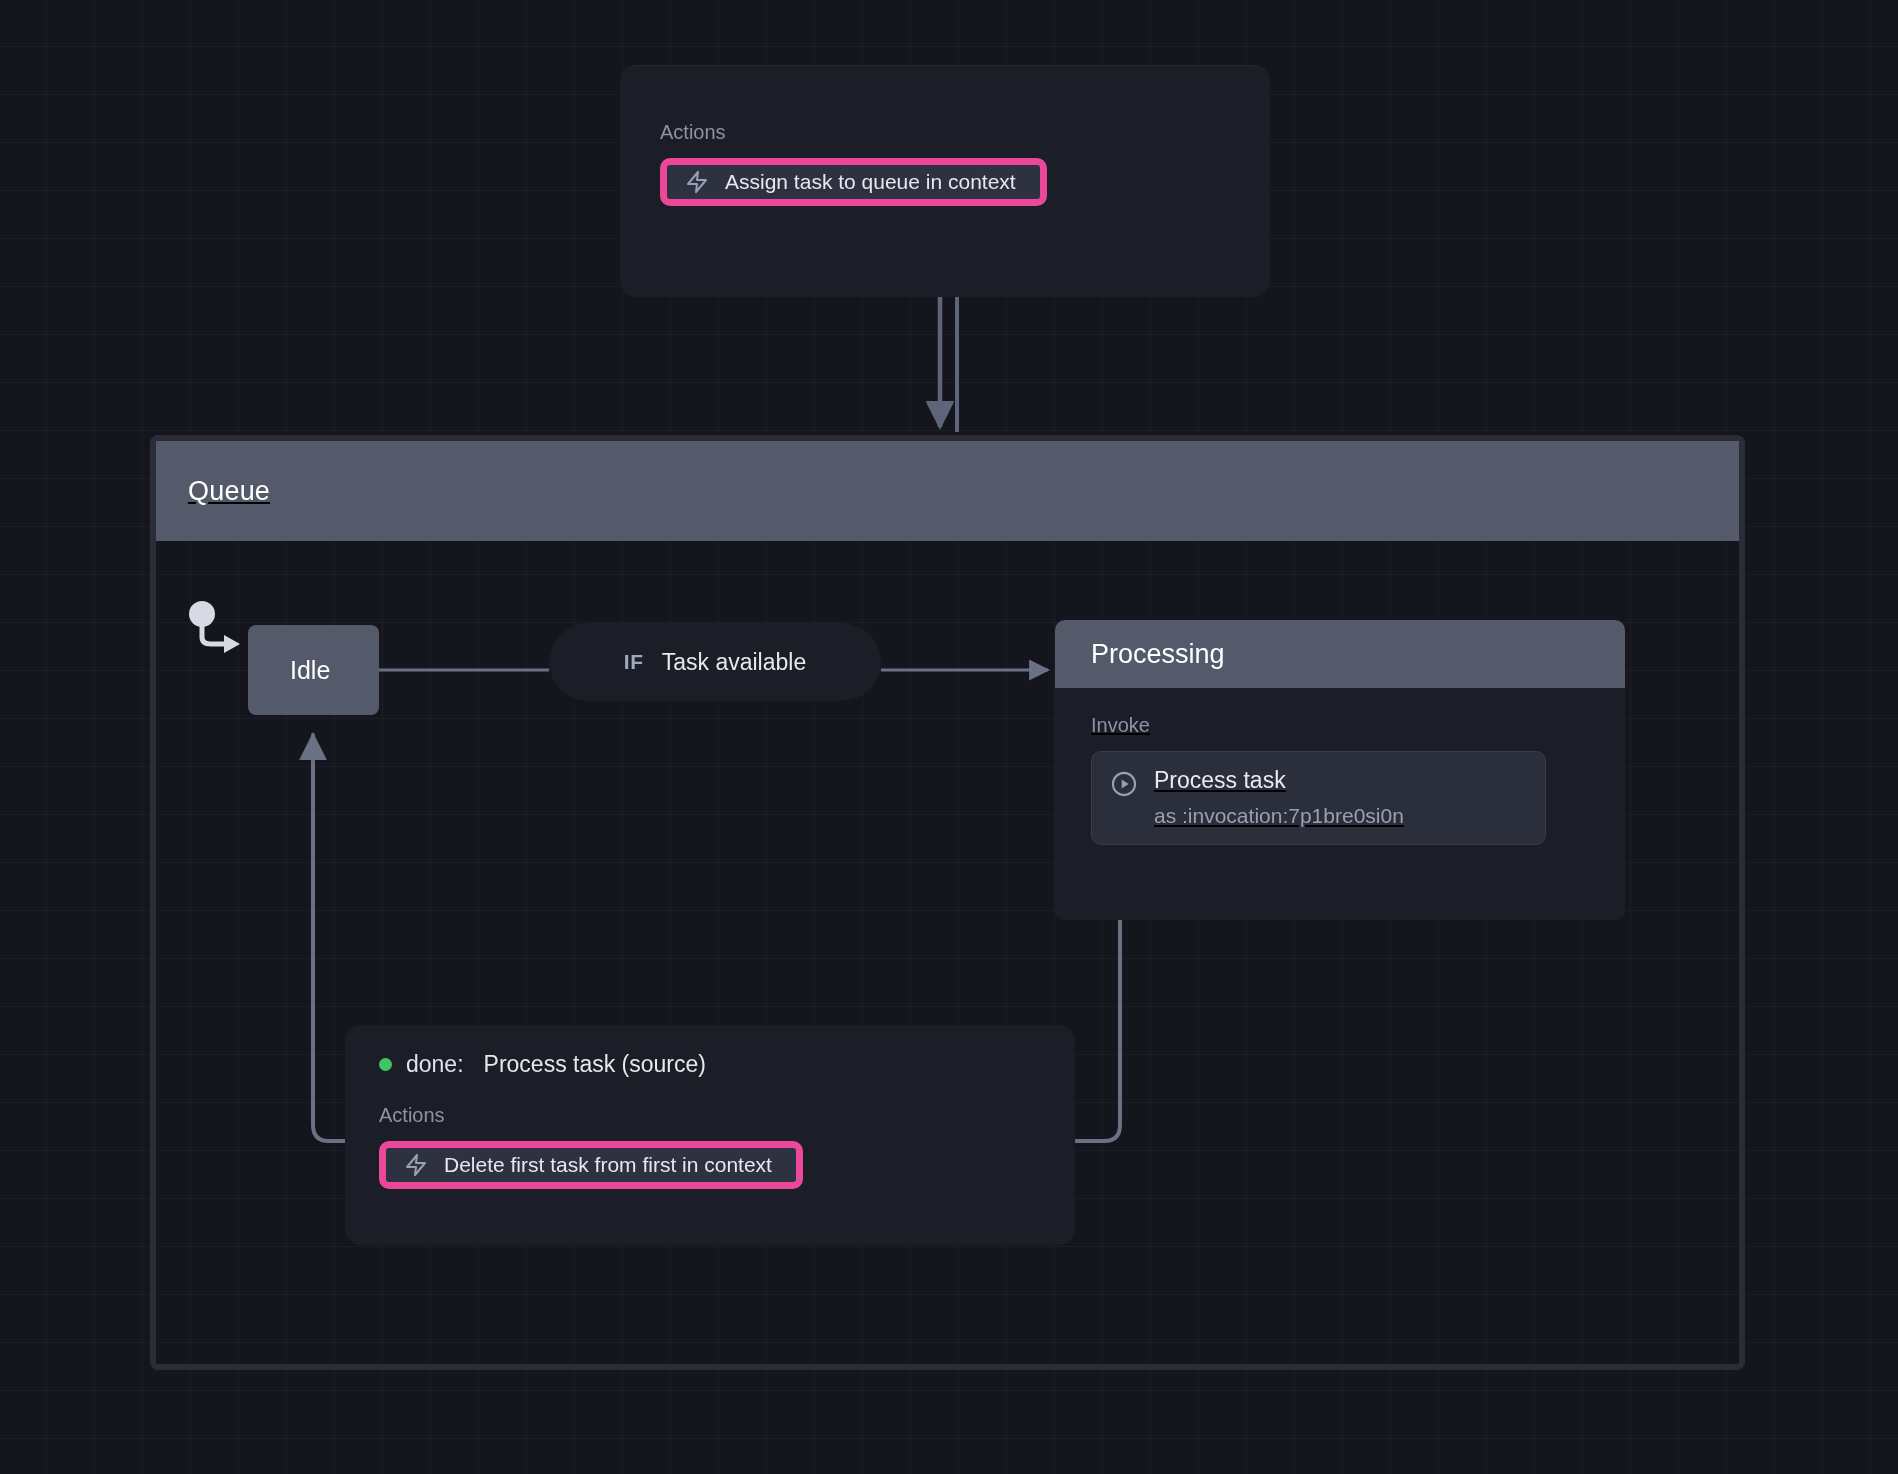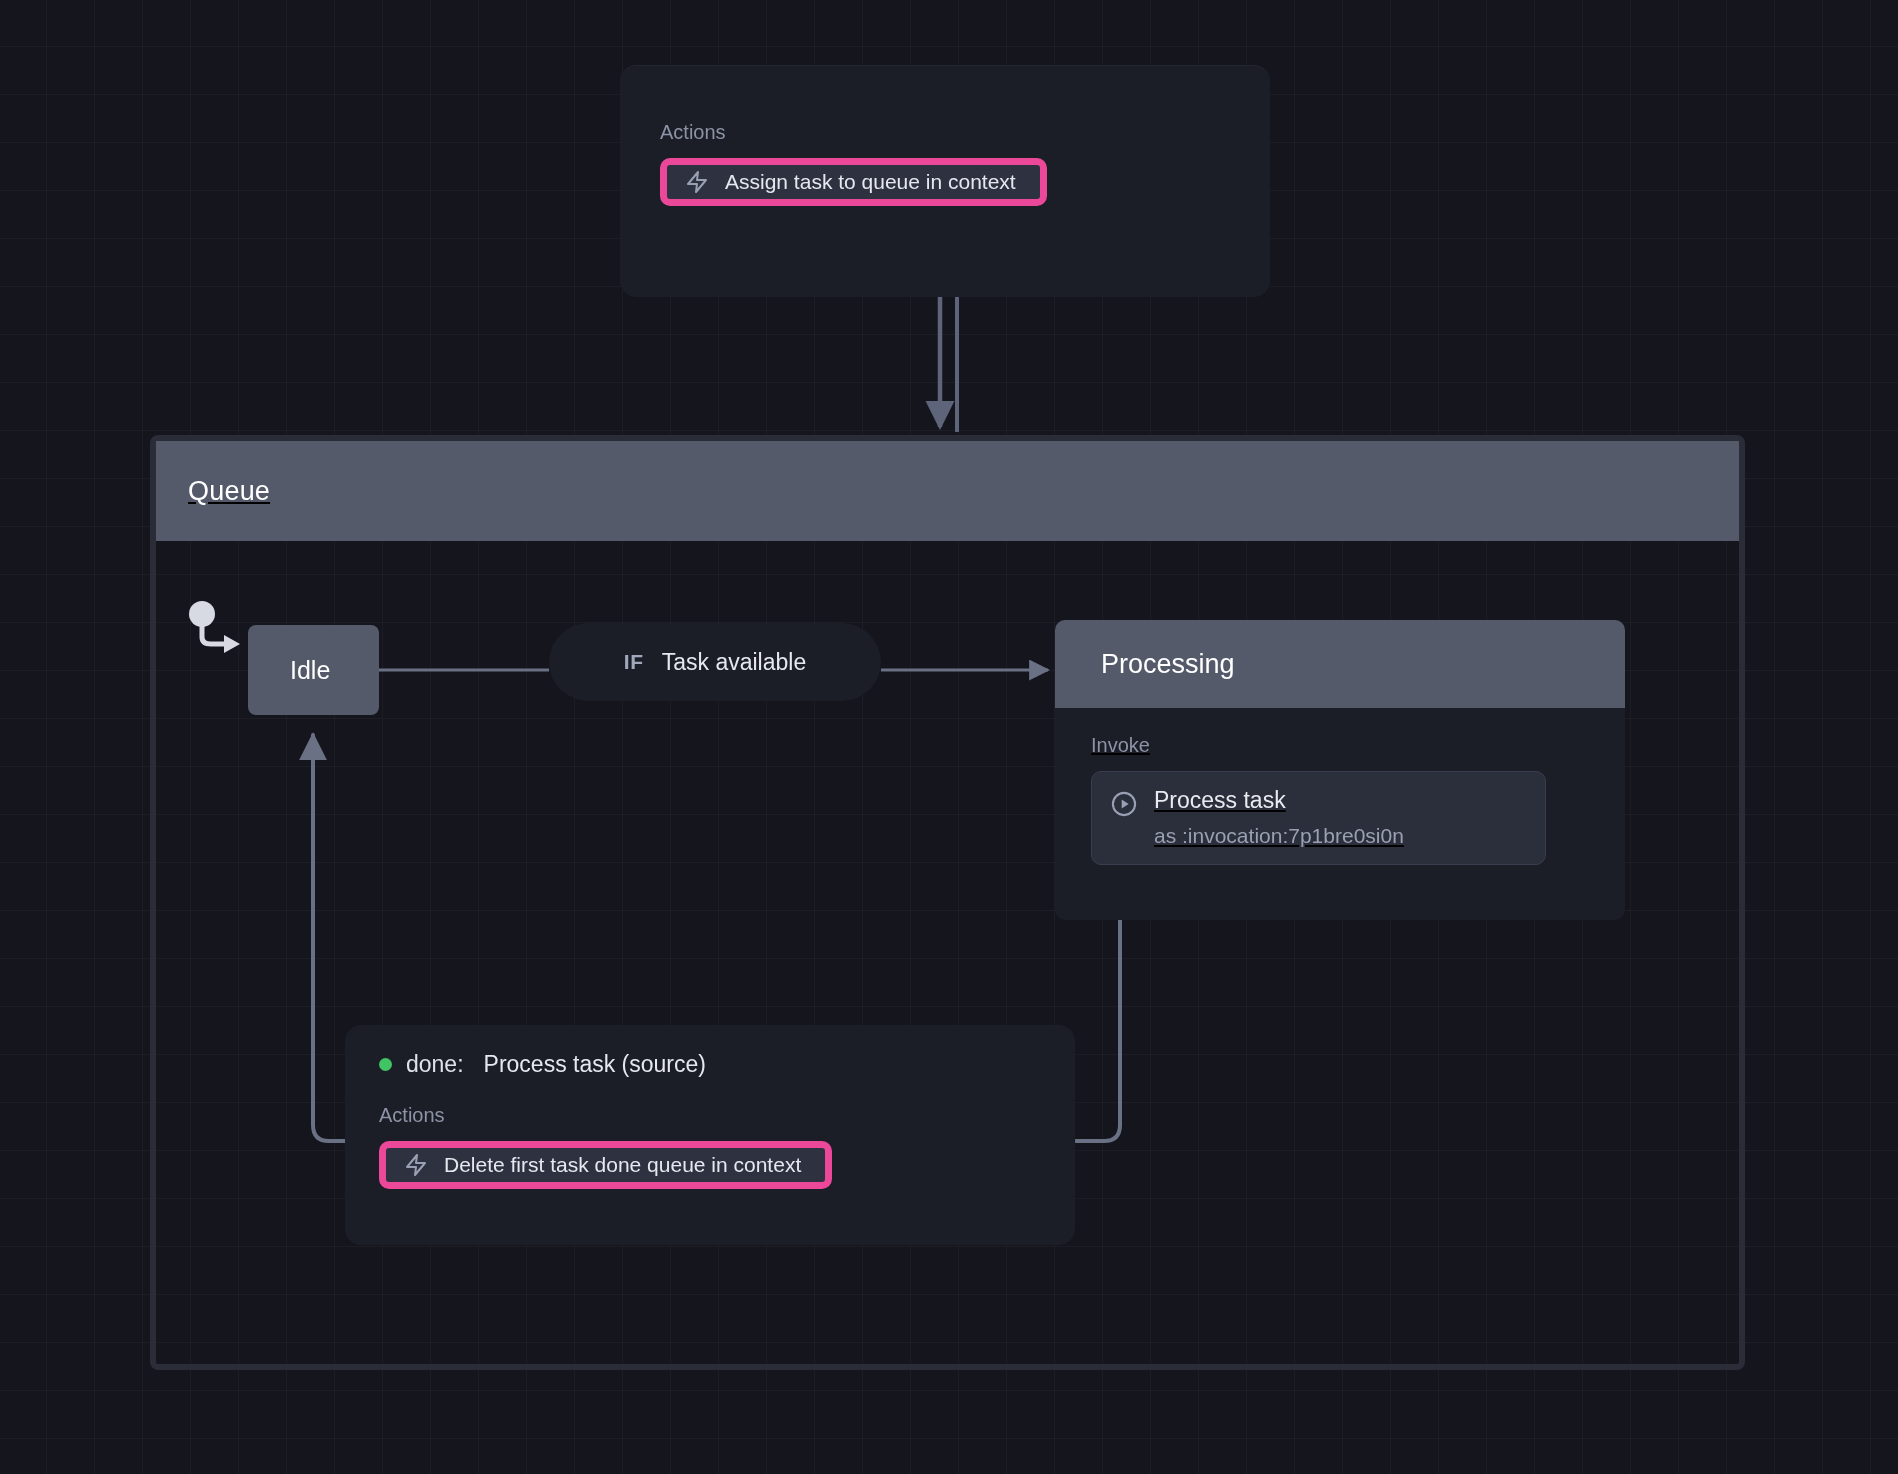--- a/index.html
+++ b/index.html
@@ -157,25 +157,25 @@
   #processing-node {
     left: 1055px;
     top: 620px;
     width: 570px;
     height: 300px;
     border-radius: 10px;
     background: #1b1d27;
     overflow: hidden;
   }
   #processing-node .pn-header {
-    height: 88px;
+    height: 68px;
     background: #555a6b;
     display: flex;
     align-items: center;
-    padding-left: 46px;
+    padding-left: 36px;
   }
   #processing-node .pn-header .st-title {
     font-size: 27px;
     color: #ffffff;
   }
   #processing-node .pn-body { padding: 0 36px; text-decoration: underline; }
   #processing-node .pn-body .section-label { margin-top: 26px; margin-bottom: 14px; }
 
   .invoke-chip {
     display: flex;
@@ -326,17 +326,17 @@
     <div class="done-head">
       <span class="dot-green"></span>
       <span class="done-event">done:</span>
       <span class="done-src">Process task (source)</span>
     </div>
     <div class="section-label">Actions</div>
     <div class="action-chip">
       <svg class="zap-icon" viewBox="0 0 24 24" fill="none" stroke="#9aa0b3" stroke-width="2" stroke-linecap="round" stroke-linejoin="round">
         <polygon points="13 2 3 14 12 14 11 22 21 10 12 10 13 2"></polygon>
       </svg>
-      <span class="chip-text">Delete first task done queue in context</span>
+      <span class="chip-text">Delete first task from first in context</span>
     </div>
   </div>
 
 </div>
 
 </body></html>

